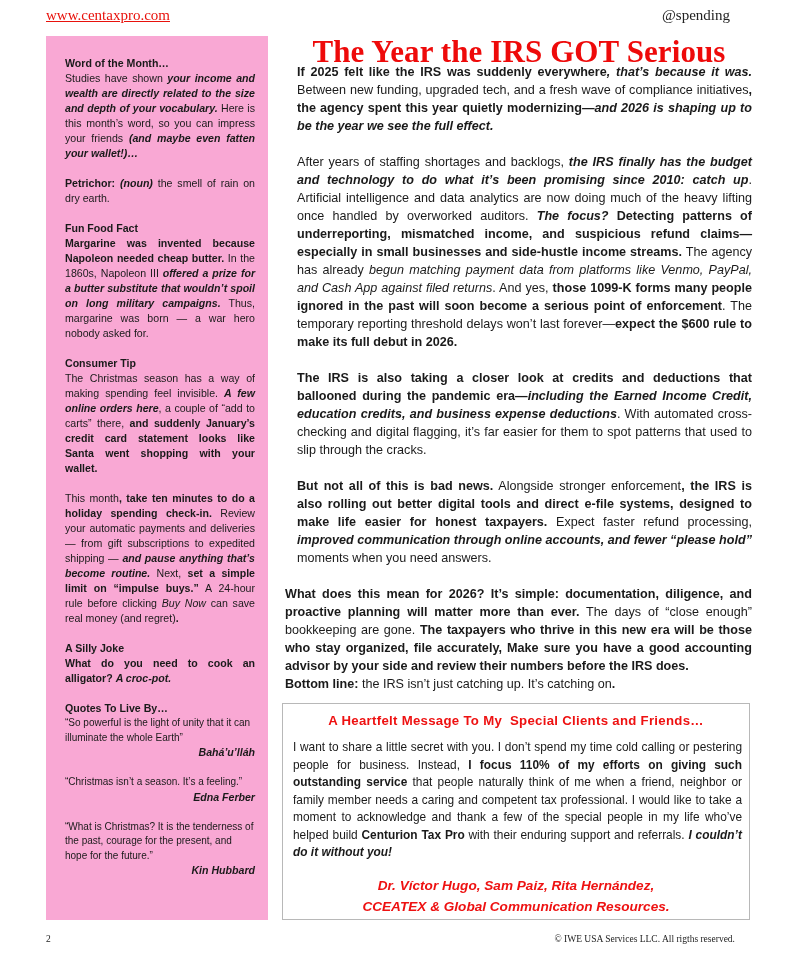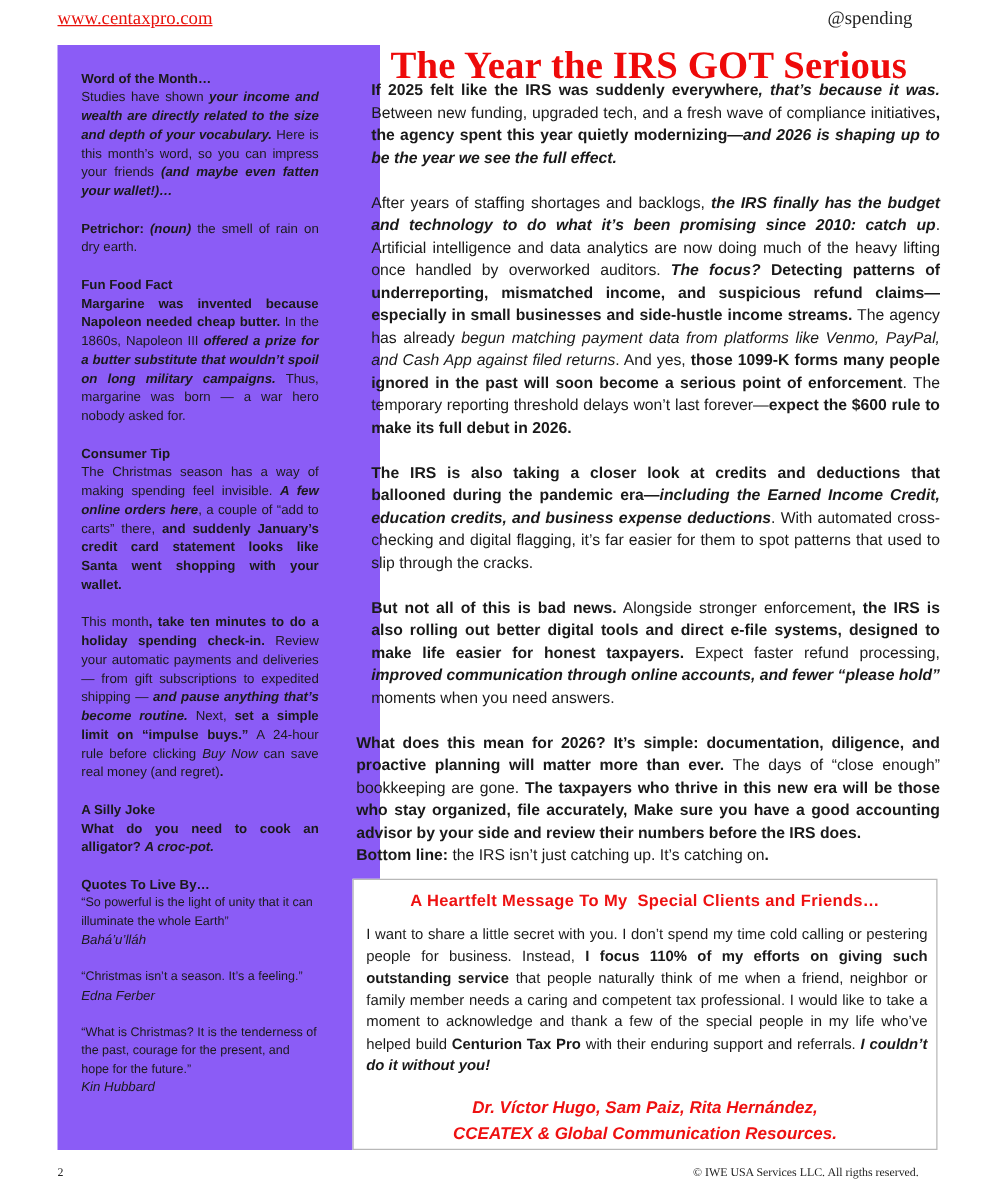--- a/index.html
+++ b/index.html
@@ -1,26 +1,26 @@
 <!DOCTYPE html>
 <html><head>
 <meta charset="utf-8">
 <style>
   html, body { margin: 0; padding: 0; background: #ffffff; }
   body { width: 785px; height: 956px; position: relative; overflow: hidden; font-family: "Liberation Sans", "DejaVu Sans", sans-serif; color: #1a1a1a; }
   .site-link { position: absolute; left: 46px; top: 7px; font-family: "Liberation Serif", "DejaVu Serif", serif; font-size: 15px; color: #e8120c; text-decoration: underline; }
   .handle { position: absolute; right: 55px; top: 7px; font-family: "Liberation Serif", "DejaVu Serif", serif; font-size: 15px; color: #222; }
-  .sidebar { position: absolute; left: 46px; top: 36px; width: 222px; height: 884px; background: #8b5cf6; padding-left: 36px; }
+  .sidebar { position: absolute; left: 46px; top: 36px; width: 222px; height: 884px; background: #f9a8d4; }
   .sidebar-inner { position: absolute; left: 19px; top: 20px; width: 190px; font-size: 10.6px; line-height: 15px; text-align: justify; color: #1a1a1a; }
   .sb-section { margin: 0 0 15px 0; }
   .sb-heading { font-weight: bold; margin: 0; }
   .sb-p { margin: 0; }
   .sb-gap { height: 15px; }
   .quote { margin: 0; text-align: left; font-size: 10px; line-height: 14.5px; }
-  .quote-author { margin: 0 0 15px 0; text-align: left; font-weight: normal; font-style: italic; }
+  .quote-author { margin: 0 0 15px 0; text-align: right; font-weight: bold; font-style: italic; }
   .title { position: absolute; left: 285px; top: 34px; width: 468px; text-align: center; font-family: "Liberation Serif", "DejaVu Serif", serif; font-weight: bold; font-size: 31px; color: #ee0a0a; letter-spacing: 0.1px; }
   .article { position: absolute; left: 285px; top: 63px; width: 467px; font-size: 12.6px; line-height: 18px; text-align: justify; color: #1a1a1a; }
   .article p { margin: 0 0 18px 12px; }
   .article p.tight { margin: 0; }
   .msg-box { position: absolute; left: 282px; top: 703px; width: 468px; height: 217px; border: 1px solid #b8b8b8; background: #fff; box-sizing: border-box; }
   .msg-title { position: absolute; left: 0; top: 9px; width: 100%; text-align: center; font-weight: bold; font-size: 13.2px; color: #ee1111; letter-spacing: 0.3px; }
   .msg-body { position: absolute; left: 10px; top: 35px; width: 449px; font-size: 11.9px; line-height: 17.5px; text-align: justify; color: #1a1a1a; }
   .msg-sign { position: absolute; left: 0; top: 171px; width: 100%; text-align: center; font-weight: bold; font-style: italic; font-size: 13.6px; line-height: 21px; color: #ee1111; }
   .page-num { position: absolute; left: 46px; top: 934px; font-family: "Liberation Serif", "DejaVu Serif", serif; font-size: 9.5px; color: #222; }
   .copyright { position: absolute; right: 50px; top: 934px; font-family: "Liberation Serif", "DejaVu Serif", serif; font-size: 9.5px; color: #222; }

